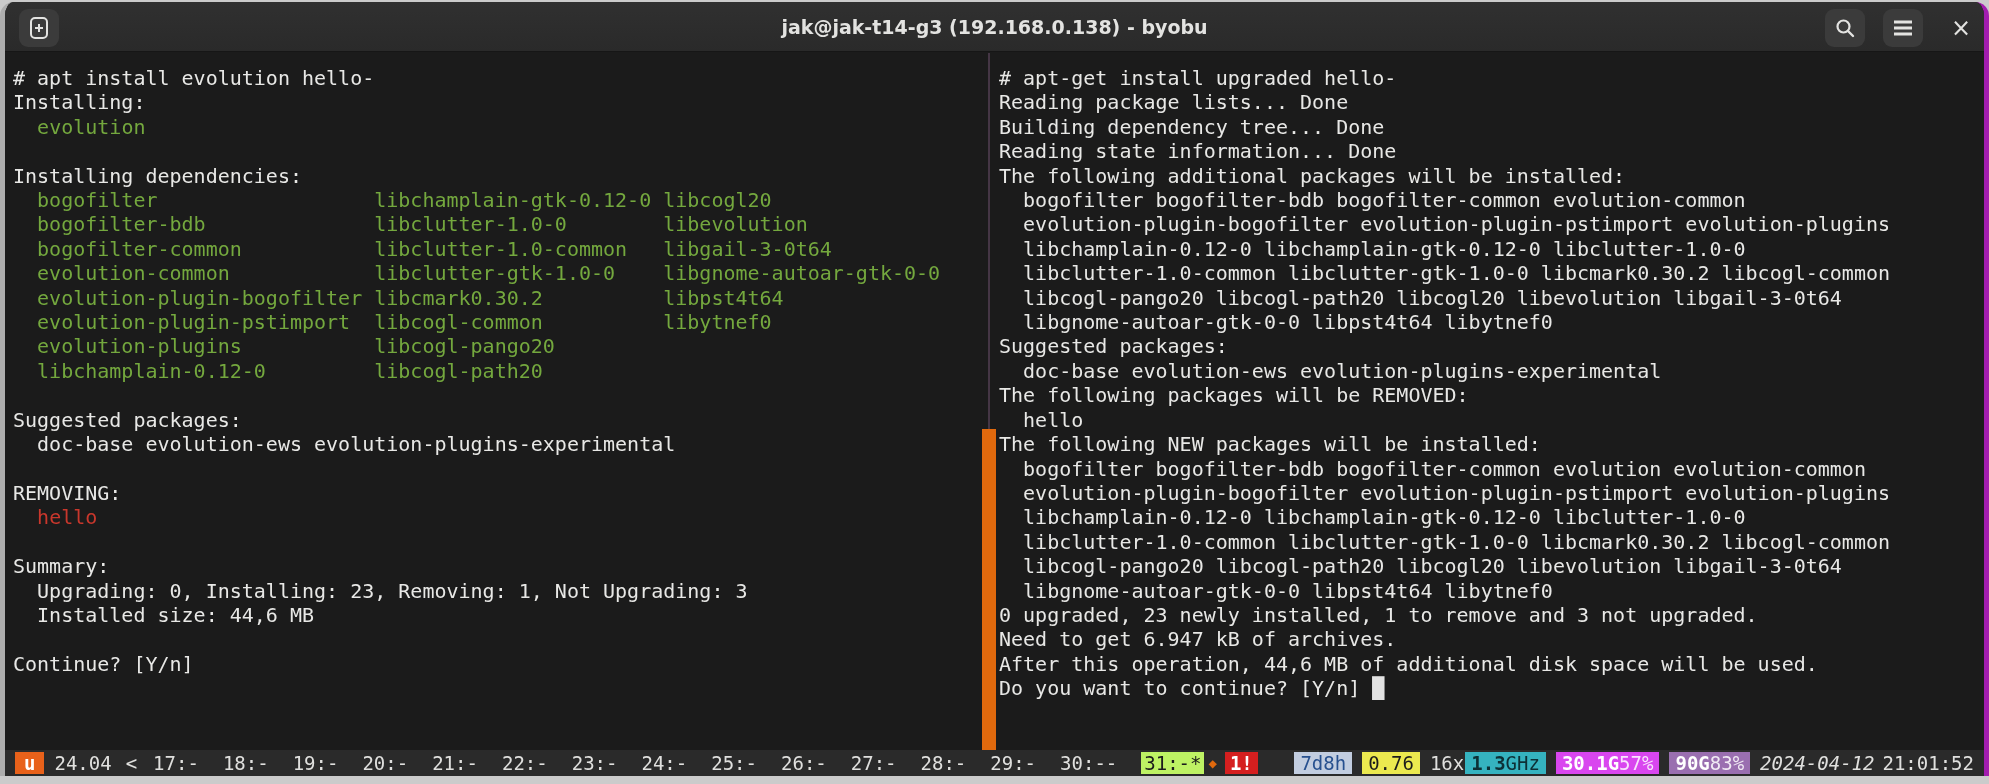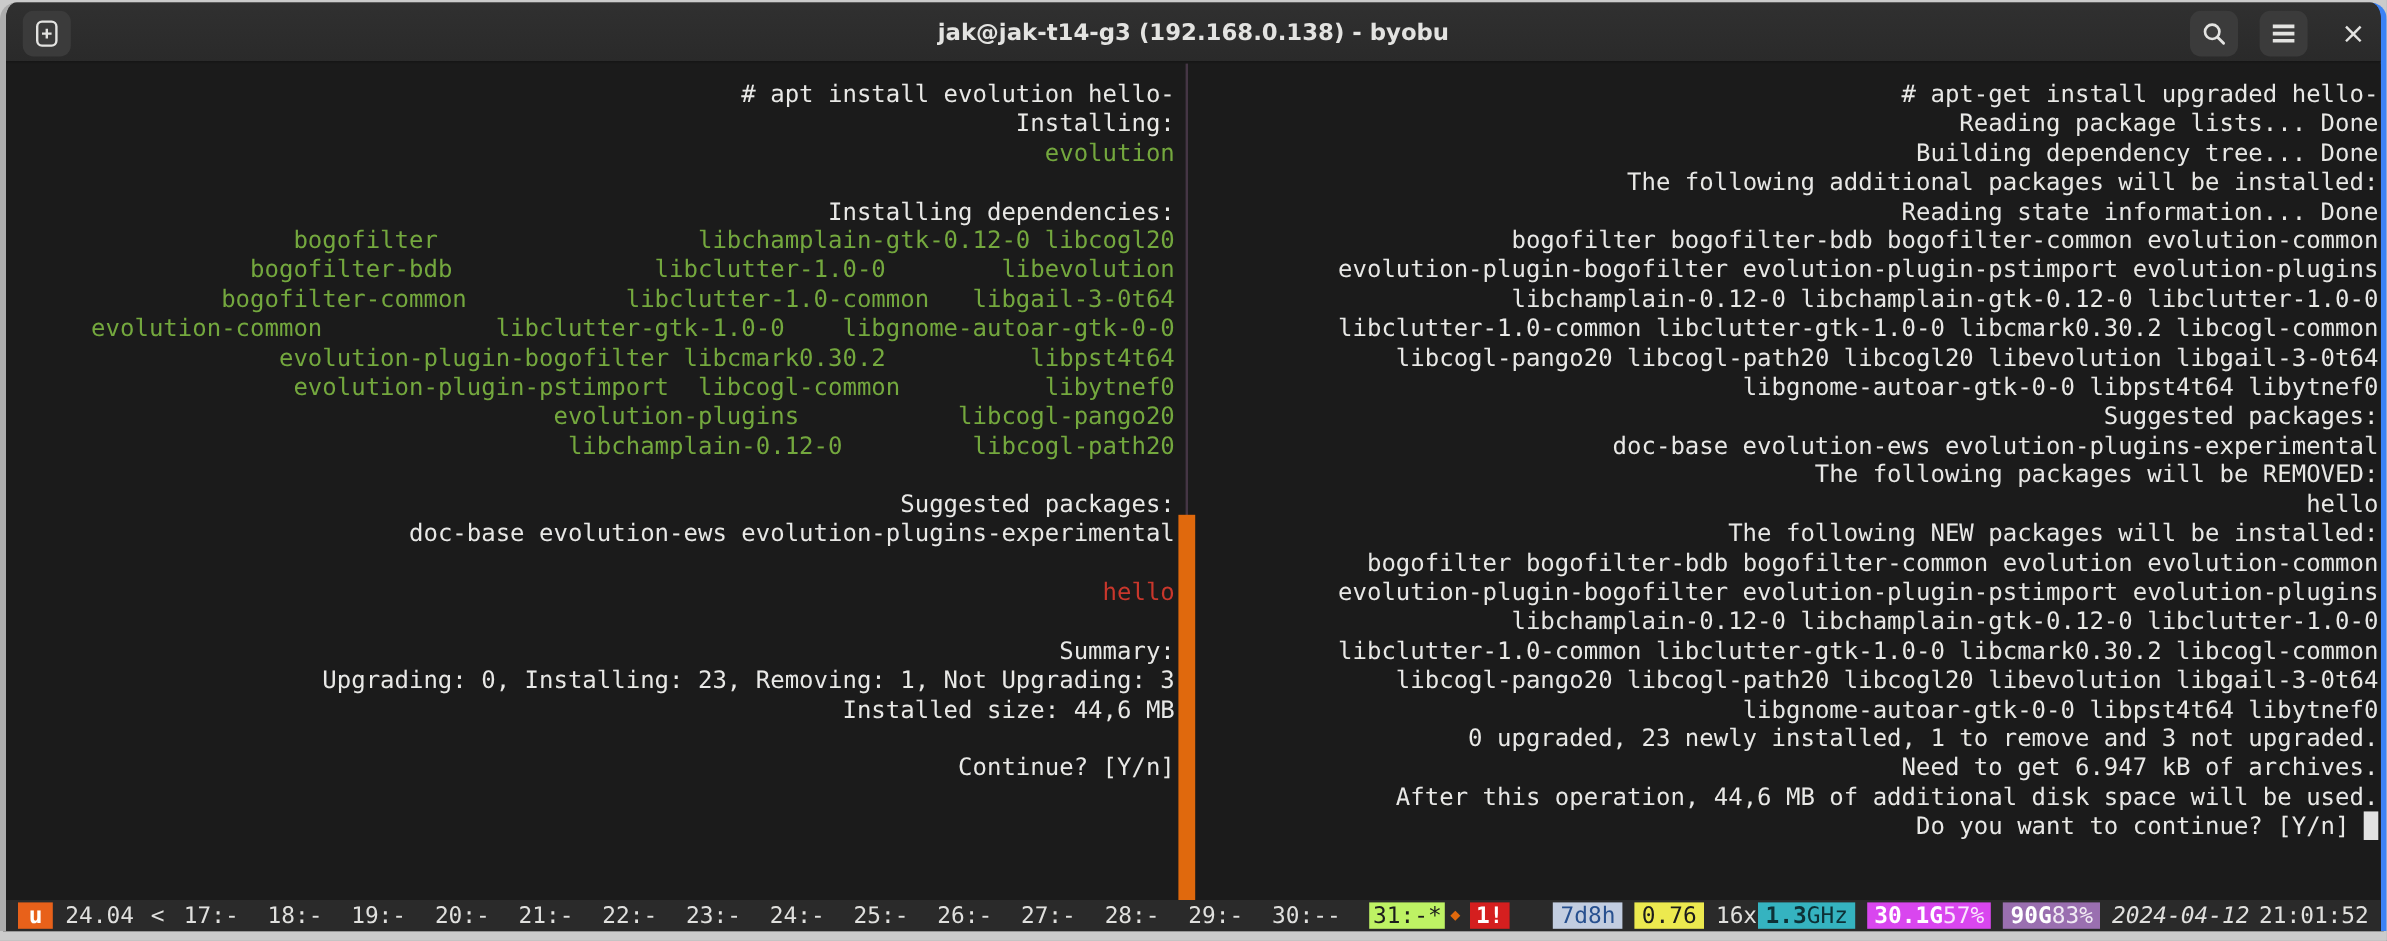--- a/index.html
+++ b/index.html
@@ -2,21 +2,21 @@
 <html><head>
 <meta charset="utf-8">
 <style>
   * { margin:0; padding:0; box-sizing:border-box; }
   html,body { background:#cbcbcb; }
   body { width:1989px; height:784px; position:relative; overflow:hidden;
          font-family:"DejaVu Sans Mono", monospace; }
 
   .chrome { position:absolute; top:2px; left:0; right:0; bottom:8px;
             background:#1b1b1b; border-radius:14px 14px 0 0; overflow:hidden;
-            border-left:5px solid #adadad; border-right:5px solid #3b82f6; }
+            border-left:5px solid #adadad; border-right:5px solid #a21caf; }
 
   
   .titlebar { position:absolute; top:0; left:0; right:0; height:50px;
               background:linear-gradient(#303030,#2a2a2a);
               border-bottom:1px solid #161616; }
   .tb-title { position:absolute; left:0; right:0; top:0; height:50px;
               display:flex; align-items:center; justify-content:center;
               color:#e3e3e1; font-family:"DejaVu Sans", sans-serif;
               font-weight:bold; font-size:19px; pointer-events:none; }
   .tb-btn { position:absolute; top:7px; width:40px; height:38px; border:none;
@@ -30,21 +30,21 @@
               border:none; background:transparent; color:#e3e3e1;
               font-size:24px; line-height:38px; cursor:pointer;
               font-family:"DejaVu Sans", sans-serif; }
 
   
   .term { position:absolute; top:51px; left:0; right:0; bottom:26px; background:#1b1b1b; }
   .pane { position:absolute; top:0; bottom:0; padding-top:13px;
           font-size:20px; line-height:24.4px; color:#e8e8e6; overflow:hidden; }
   #pane-left  { left:8px;   width:966px; }
   #pane-right { left:994px; right:2px; }
-  .line { white-space:pre;text-align:right; }
+  .line { white-space:pre; }
   .c-w { color:#e8e8e6; }
   .c-g { color:#74a83e; }
   .c-r { color:#c9372c; }
   .c-cursor { color:#e2e2e2; }
 
   .divider-line   { position:absolute; left:983px; top:0; bottom:0; width:2px;
                     background:#453645; }
   .divider-active { position:absolute; left:977px; width:14px; top:376px; bottom:0;
                     background:#e0690d; }
 
@@ -120,36 +120,37 @@
         <div class="line"><span class="c-g">  bogofilter-common           libclutter-1.0-common   libgail-3-0t64</span></div>
         <div class="line"><span class="c-g">  evolution-common            libclutter-gtk-1.0-0    libgnome-autoar-gtk-0-0</span></div>
         <div class="line"><span class="c-g">  evolution-plugin-bogofilter libcmark0.30.2          libpst4t64</span></div>
         <div class="line"><span class="c-g">  evolution-plugin-pstimport  libcogl-common          libytnef0</span></div>
         <div class="line"><span class="c-g">  evolution-plugins           libcogl-pango20</span></div>
         <div class="line"><span class="c-g">  libchamplain-0.12-0         libcogl-path20</span></div>
         <div class="line">&nbsp;</div>
         <div class="line"><span class="c-w">Suggested packages:</span></div>
         <div class="line"><span class="c-w">  doc-base evolution-ews evolution-plugins-experimental</span></div>
         <div class="line">&nbsp;</div>
+        <div class="line"><span class="c-w">REMOVING:</span></div>
         <div class="line"><span class="c-w">  </span><span class="c-r">hello</span></div>
         <div class="line">&nbsp;</div>
         <div class="line"><span class="c-w">Summary:</span></div>
         <div class="line"><span class="c-w">  Upgrading: 0, Installing: 23, Removing: 1, Not Upgrading: 3</span></div>
         <div class="line"><span class="c-w">  Installed size: 44,6 MB</span></div>
         <div class="line">&nbsp;</div>
         <div class="line"><span class="c-w">Continue? [Y/n]</span></div>
       </div>
     <div class="divider-line"></div>
     <div class="divider-active"></div>
     <div class="pane" id="pane-right">
         <div class="line"><span class="c-w"># apt-get install upgraded hello-</span></div>
         <div class="line"><span class="c-w">Reading package lists... Done</span></div>
         <div class="line"><span class="c-w">Building dependency tree... Done</span></div>
+        <div class="line"><span class="c-w">Reading state information... Done</span></div>
         <div class="line"><span class="c-w">The following additional packages will be installed:</span></div>
-        <div class="line"><span class="c-w">Reading state information... Done</span></div>
         <div class="line"><span class="c-w">  bogofilter bogofilter-bdb bogofilter-common evolution-common</span></div>
         <div class="line"><span class="c-w">  evolution-plugin-bogofilter evolution-plugin-pstimport evolution-plugins</span></div>
         <div class="line"><span class="c-w">  libchamplain-0.12-0 libchamplain-gtk-0.12-0 libclutter-1.0-0</span></div>
         <div class="line"><span class="c-w">  libclutter-1.0-common libclutter-gtk-1.0-0 libcmark0.30.2 libcogl-common</span></div>
         <div class="line"><span class="c-w">  libcogl-pango20 libcogl-path20 libcogl20 libevolution libgail-3-0t64</span></div>
         <div class="line"><span class="c-w">  libgnome-autoar-gtk-0-0 libpst4t64 libytnef0</span></div>
         <div class="line"><span class="c-w">Suggested packages:</span></div>
         <div class="line"><span class="c-w">  doc-base evolution-ews evolution-plugins-experimental</span></div>
         <div class="line"><span class="c-w">The following packages will be REMOVED:</span></div>
         <div class="line"><span class="c-w">  hello</span></div>

